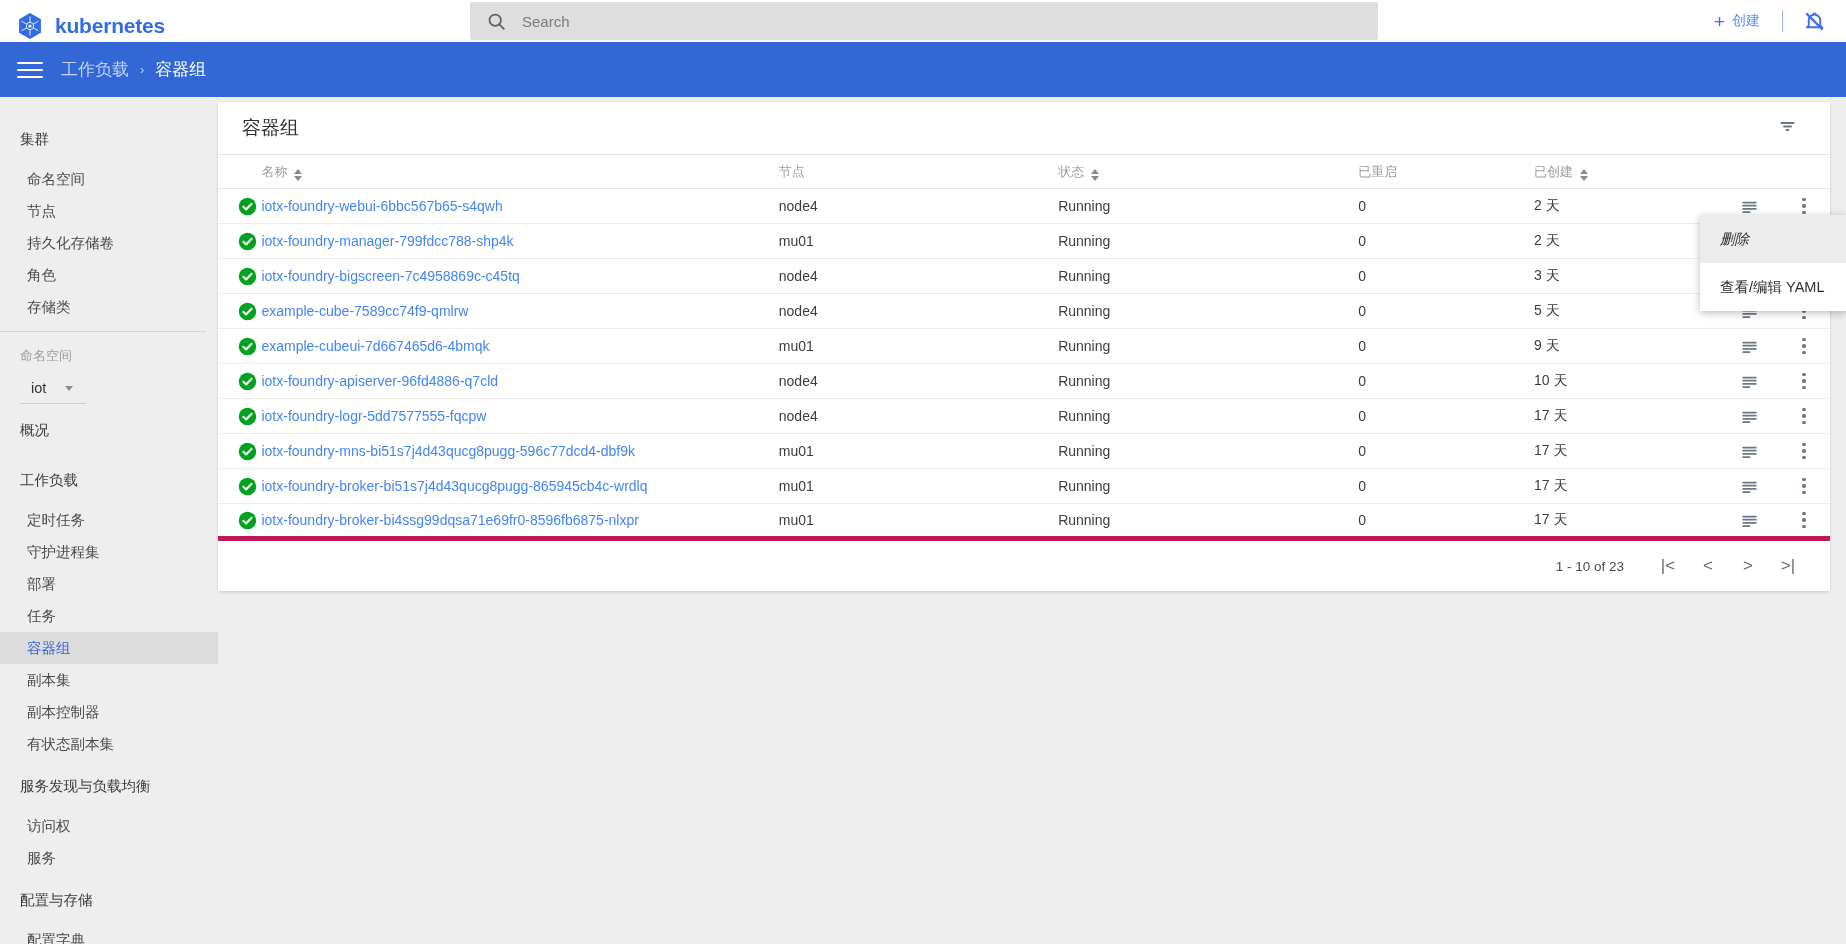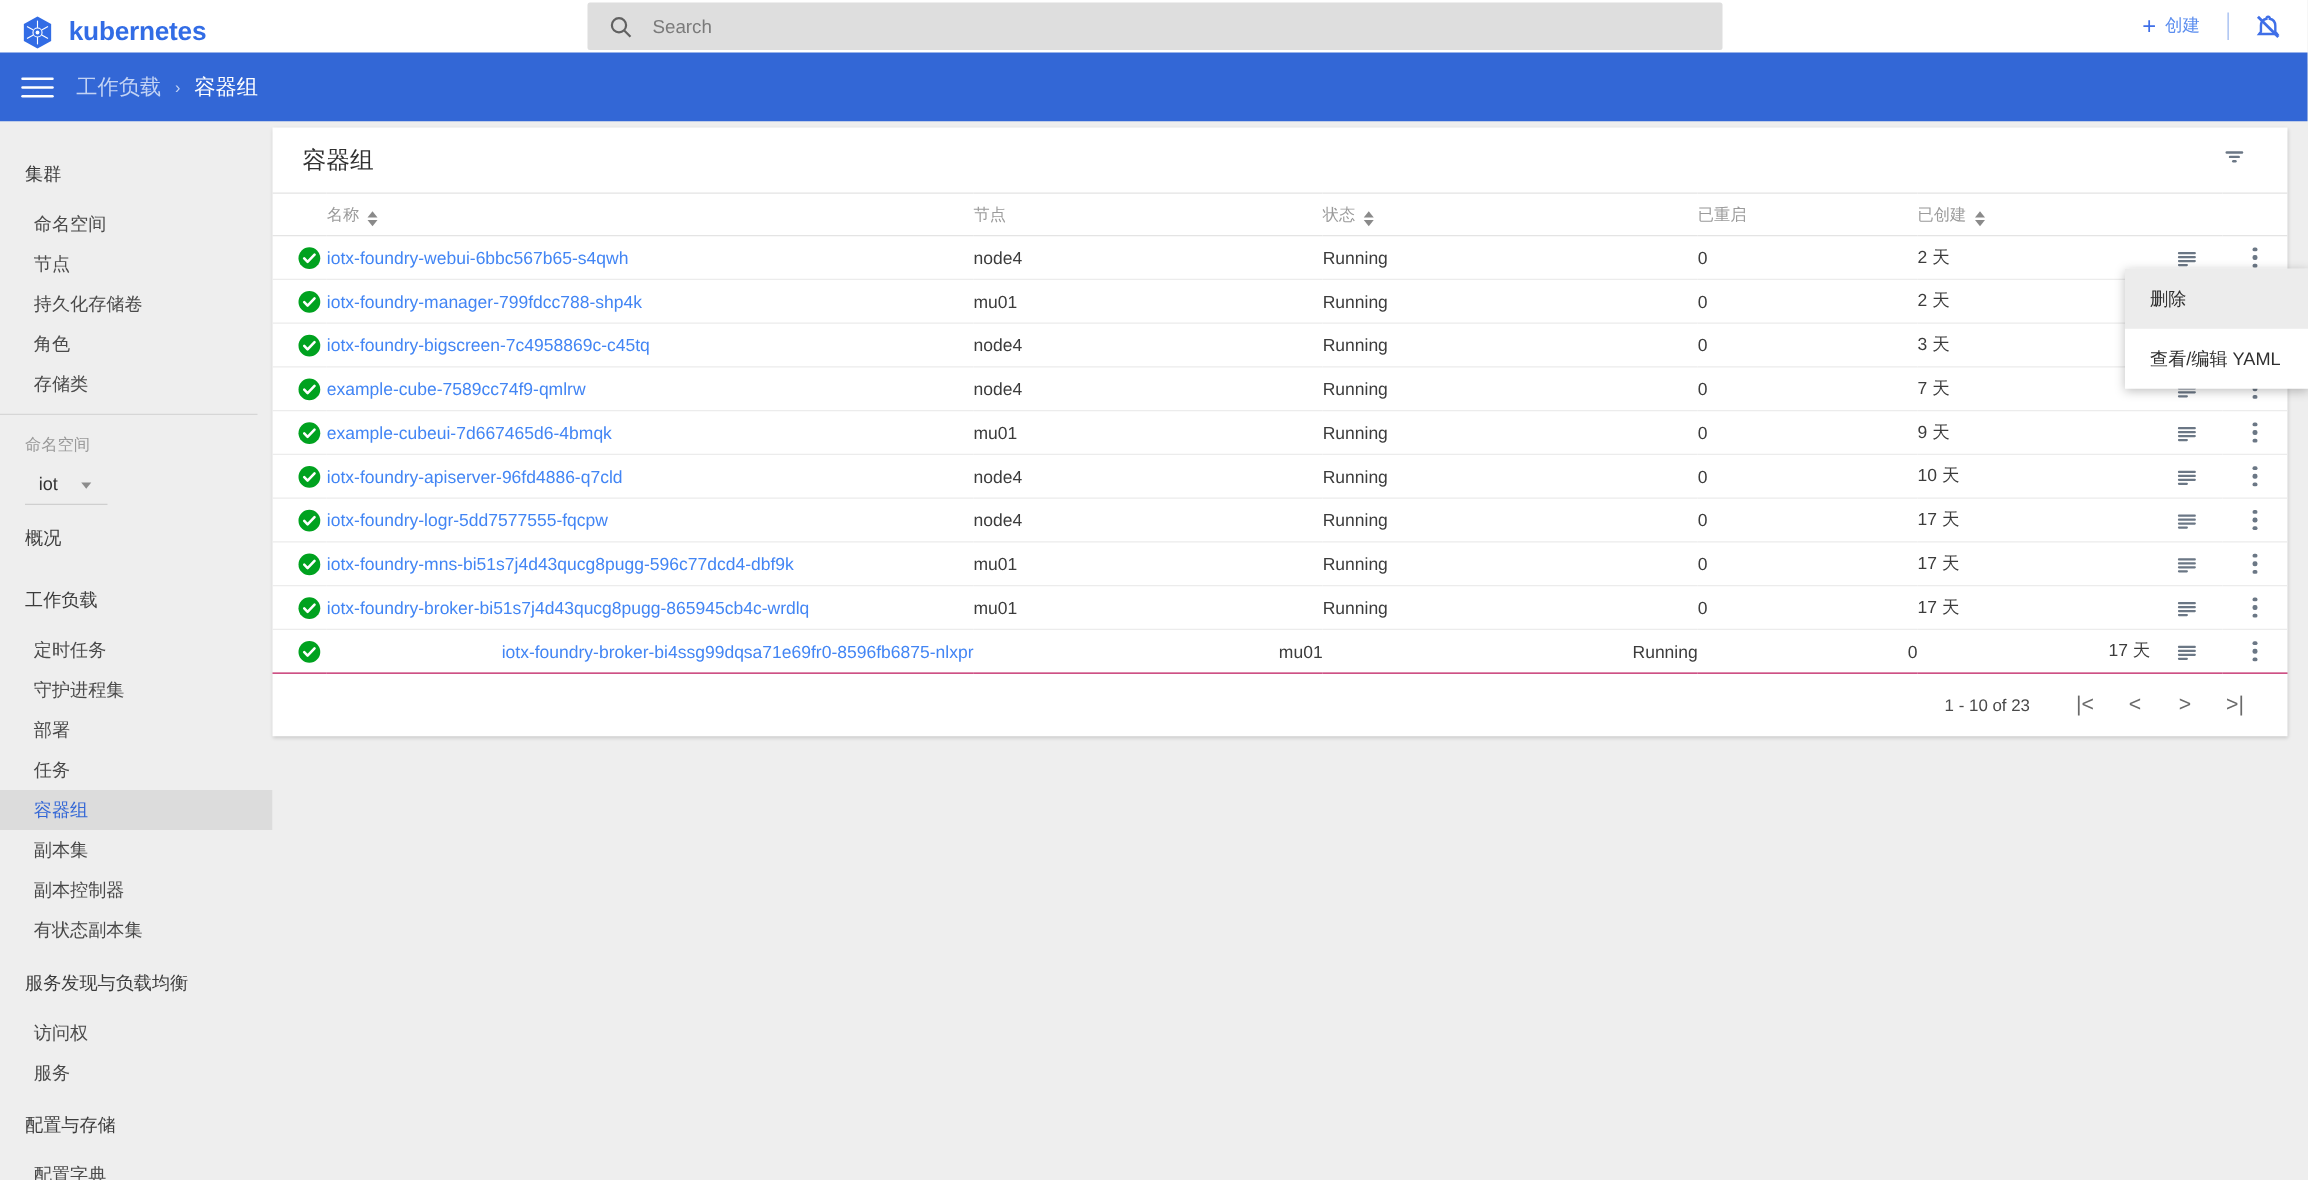--- a/index.html
+++ b/index.html
@@ -110,21 +110,21 @@
     border-bottom: 5px solid #8a8a8a; margin-bottom: 2px;
   }
   .sort-arrows .dn {
     width: 0; height: 0; border-left: 4px solid transparent; border-right: 4px solid transparent;
     border-top: 5px solid #8a8a8a;
   }
   tbody td {
     height: 35px; border-bottom: 1px solid #ececec;
     font-size: 14px; color: #3c3c3c; padding: 0; vertical-align: middle;
   }
-  tbody tr:last-child td { border-bottom: 1px solid #be185d; text-align: right; }
+  tbody tr:last-child td { border-bottom: 5px solid #be185d; }
   .c-status { width: 42px; padding-left: 20px !important; }
   .c-name   { width: 500px; }
   .c-node   { width: 270px; }
   .c-state  { width: 290px; }
   .c-restart{ width: 170px; }
   .c-created{ width: 180px; }
   .c-act1   { width: 56px; }
   .c-act2   { width: 50px; }
   .pod-link { color: #4285f4; font-size: 14px; cursor: pointer; }
   .status-dot { display: block; width: 19px; height: 19px; }
@@ -144,21 +144,21 @@
 
   
   #ctx-menu {
     position: absolute; left: 1700px; top: 215px; width: 147px;
     background: #ffffff; box-shadow: 0 2px 8px rgba(0,0,0,0.26); z-index: 40;
   }
   .ctx-item {
     height: 48px; display: flex; align-items: center; padding-left: 20px;
     font-size: 14.5px; color: #2f2f2f; cursor: pointer; white-space: nowrap;
   }
-  .ctx-item.hovered { background: #ececec; }
+  .ctx-item.hovered { background: #ececec; font-style: italic; }
 </style>
 </head>
 <body>
 
 <div id="topbar">
   <div id="logo-wrap">
     <svg id="k8s-logo" viewBox="0 0 100 100">
       <polygon points="50,4 89,26 89,74 50,96 11,74 11,26" fill="#326ce5"></polygon>
       <g fill="none" stroke="#ffffff" stroke-width="3.2">
         <circle cx="50" cy="50" r="13"></circle>
@@ -417,21 +417,21 @@
           <td class="c-status">
             <svg class="status-dot" viewBox="0 0 24 24">
               <circle cx="12" cy="12" r="11" fill="#00a21f"></circle>
               <path d="M6.8 12.3l3.4 3.4 7-7.2" fill="none" stroke="#fff" stroke-width="2.6" stroke-linecap="round" stroke-linejoin="round"></path>
             </svg>
           </td>
           <td><span class="pod-link">example-cube-7589cc74f9-qmlrw</span></td>
           <td>node4</td>
           <td>Running</td>
           <td>0</td>
-          <td>7 天</td>
+          <td>5 天</td>
           <td>
             <div class="row-act">
               <svg width="19" height="19" viewBox="0 0 24 24" stroke="#6b7785" stroke-width="2.2" stroke-linecap="round">
                 <line x1="4" y1="7" x2="20" y2="7"></line>
                 <line x1="4" y1="11" x2="20" y2="11"></line>
                 <line x1="4" y1="15" x2="20" y2="15"></line>
                 <line x1="4" y1="19" x2="12" y2="19"></line>
               </svg>
             </div>
           </td>

